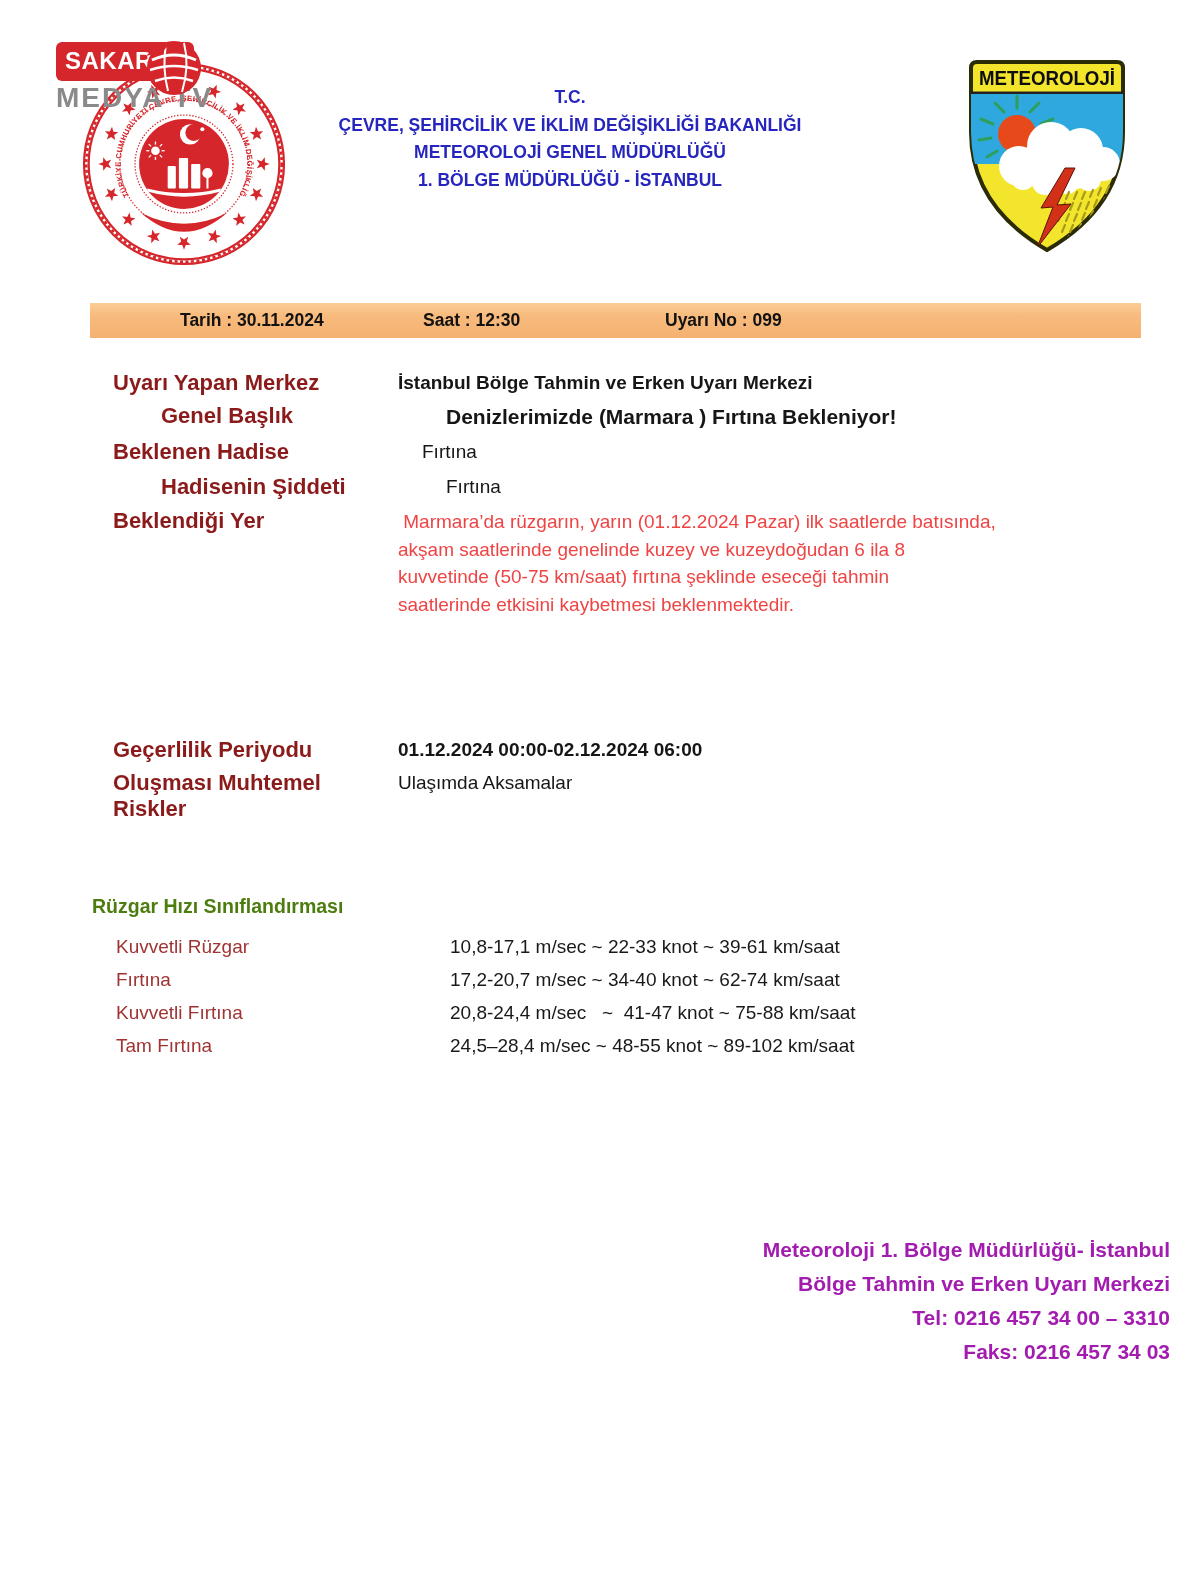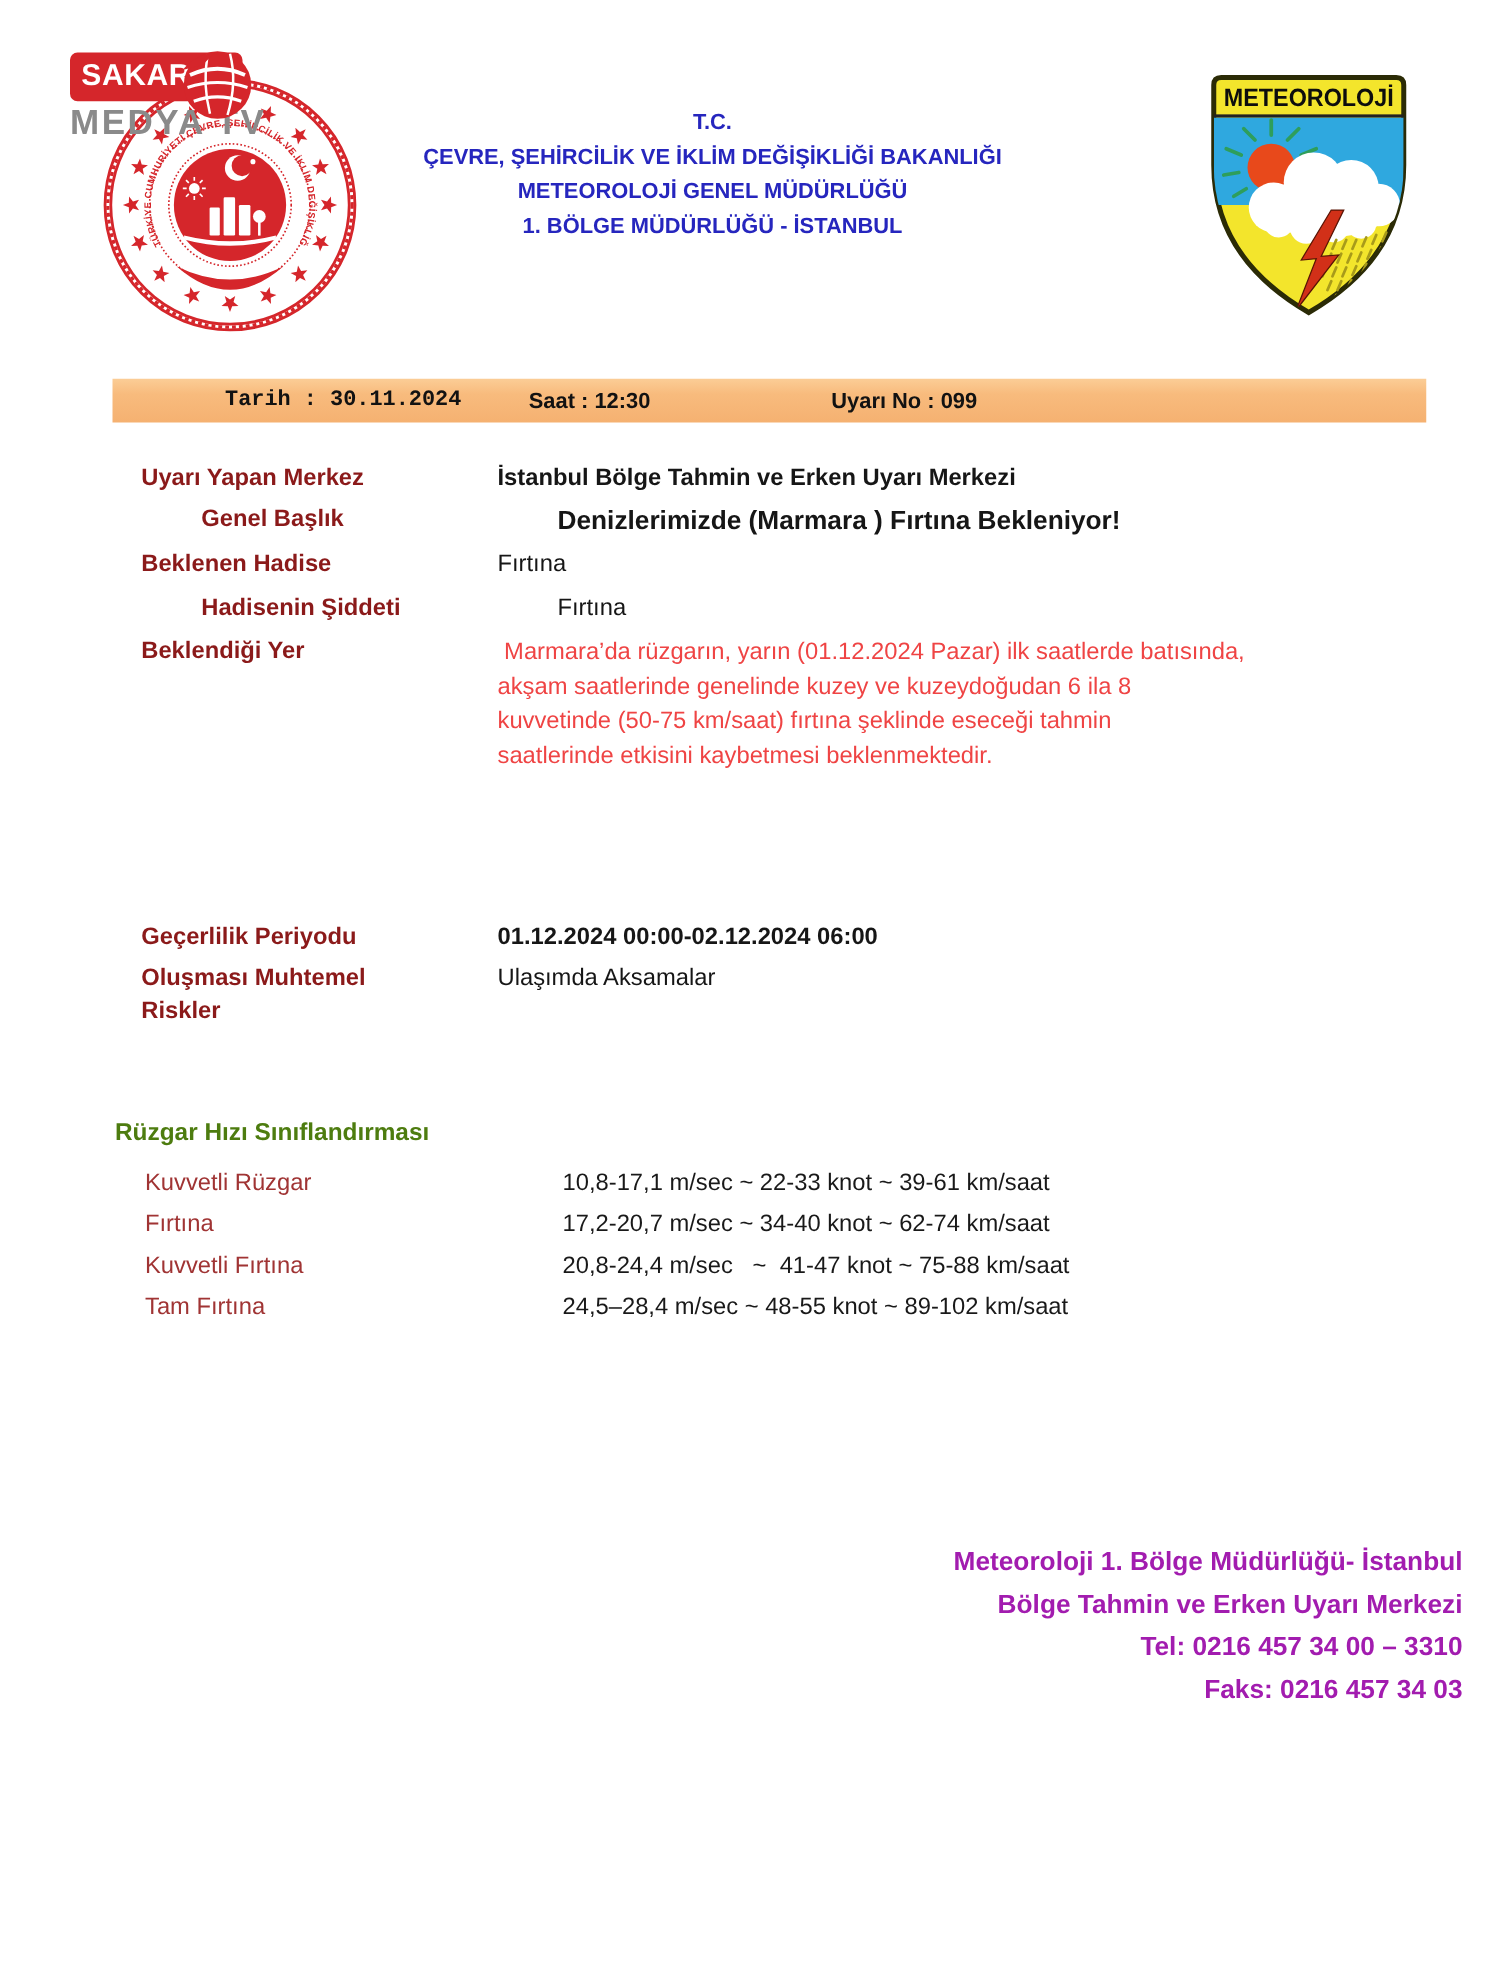--- a/index.html
+++ b/index.html
@@ -24,33 +24,33 @@
     color:#2626be; font-weight:bold; font-size:17.5px; line-height:27.5px; z-index:2;
   }
   .shield { position:absolute; left:961px; top:58px; z-index:1; }
 
   
   .info-bar {
     position:absolute; left:90px; top:303px; width:1051px; height:35px;
     background:linear-gradient(#fbcd96, #f8bb7d 35%, #f5b171);
   }
   .info-item { position:absolute; top:0; line-height:35px; font-weight:bold; font-size:17.5px; color:#121212; }
-  .info-tarih { left:90px;font-family:Liberation Mono, monospace; }
+  .info-tarih { left:90px; }
   .info-saat  { left:333px; }
   .info-uyari { left:575px; }
 
   
   .fields  { position:absolute; left:113px; top:370px; width:1007px; }
   .fields2 { position:absolute; left:113px; top:737px; width:1007px; }
   .frow { display:flex; align-items:flex-start; }
-  .flabel { flex:none; width:285px; color:#8b1a1a; font-weight:bold; font-size:19px; line-height:26px; }
+  .flabel { flex:none; width:285px; color:#8b1a1a; font-weight:bold; font-size:22px; line-height:26px; }
   .fvalue { font-size:19px; line-height:26px; color:#161616; }
   .fvalue.bold { font-weight:bold; }
   .fvalue.big  { font-weight:bold; font-size:21px; line-height:28px; }
-  .mb7 { margin-bottom:7px; } .mb8 { margin-bottom:8px;margin-left:48px; } .mb9 { margin-bottom:9px; }
+  .mb7 { margin-bottom:7px; } .mb8 { margin-bottom:8px;margin-left:48px; } .mb9 { margin-bottom:9px;gap:24px; }
   .para-line { white-space:pre; font-size:19px; line-height:27.5px; color:#ef4444; }
   .lbl-line { display:block; }
 
   
   .wind { position:absolute; left:92px; top:895px; width:1000px; }
   .wind-title { color:#4d7c0f; font-weight:bold; font-size:19.5px; margin-bottom:12px; }
   .wrow { display:flex; margin-left:24px; line-height:33px;gap:44px; }
   .wlabel { flex:none; width:290px; color:#a03434; font-size:19px; }
   .wvalue { font-size:19px; color:#191919; white-space:pre; }
 

